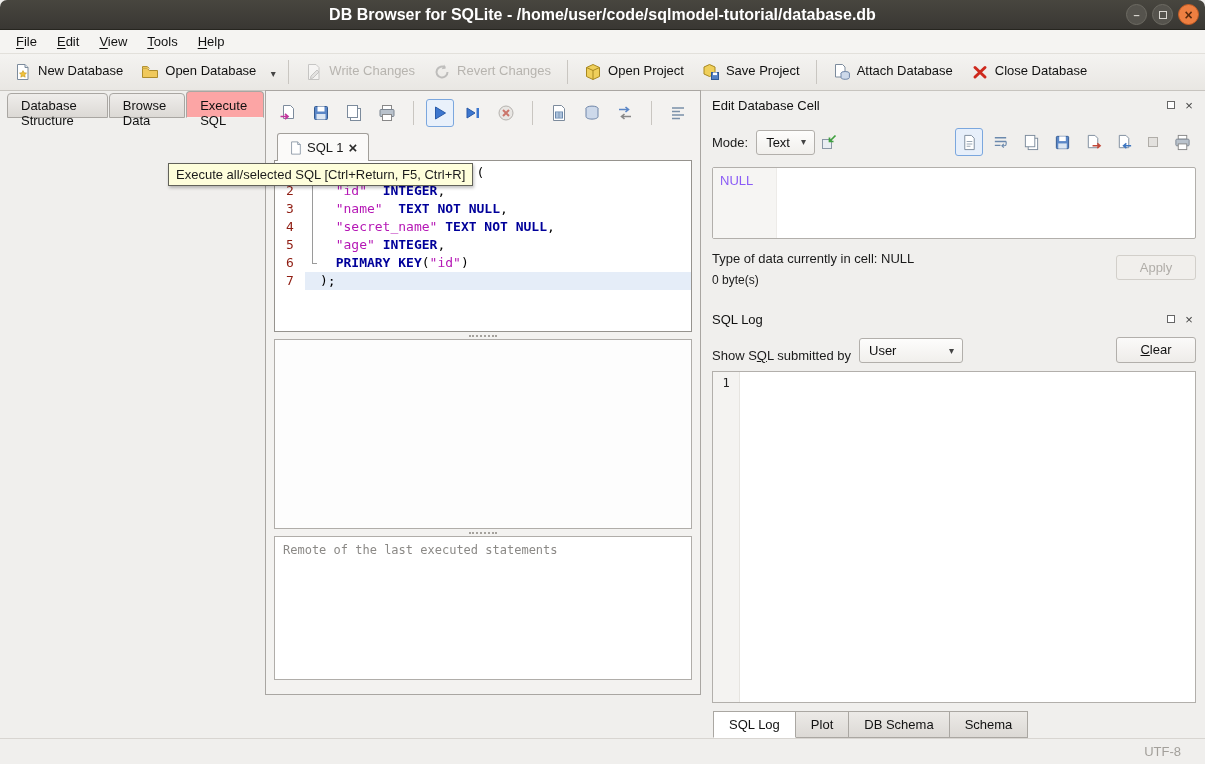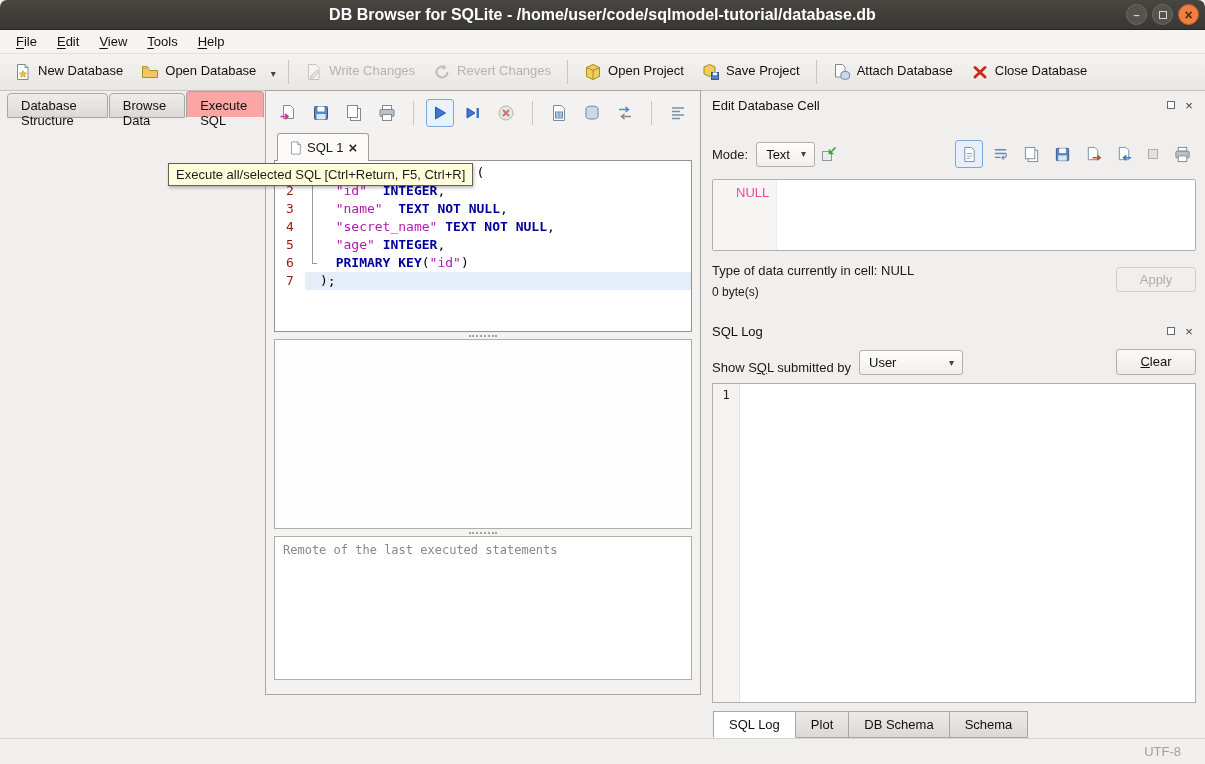--- a/index.html
+++ b/index.html
@@ -81,32 +81,32 @@
                  font-family:"DejaVu Sans Mono",monospace;font-size:12px;padding:6px 8px}
 
   
   .right-pane{flex:1;display:flex;flex-direction:column;padding:4px 9px 0 9px}
   .dock-title{display:flex;align-items:center;height:20px}
   .dock-title .t{flex:1;color:#111}
   .dock-btn{width:14px;height:13px;margin-left:4px;display:flex;align-items:center;justify-content:center;color:#555}
   .float-glyph{width:8px;height:8px;border:1px solid #666;background:#fff}
   .x-glyph::before{content:"×";font-size:13px;line-height:1;color:#444}
 
-  .mode-row{display:flex;align-items:center;margin-top:24px;height:30px}
+  .mode-row{display:flex;align-items:center;margin-top:12px;height:30px}
   .mode-label{margin-right:8px}
   .combo{position:relative;background:linear-gradient(#fdfdfc,#f1efec);border:1px solid #b2afab;border-radius:3px;
          padding:4px 24px 4px 9px;color:#111;white-space:nowrap}
   .combo::after{content:"▾";position:absolute;right:8px;top:50%;transform:translateY(-52%);font-size:10px;color:#444}
   .cluster{margin-left:auto;display:flex;gap:3px;align-items:center}
   .icon-btn.pressed{border-color:#7ba7de;background:#e7effa}
   .icon-btn.sm{width:24px;height:24px}
 
   .cell-box{margin-top:10px;height:72px;border:1px solid #b2afab;background:#fff;position:relative;border-radius:2px}
   .cell-strip{position:absolute;left:0;top:0;bottom:0;width:64px;background:#f6f5f3;border-right:1px solid #edebe8}
-  .cell-value{position:absolute;left:23px;top:5px;color:#ec4899}
+  .cell-value{position:absolute;left:7px;top:5px;color:#8b5cf6}
 
   .cell-info{margin-top:12px;position:relative;height:46px}
   .size-line{margin-top:7px;font-size:12px}
   .apply-btn{position:absolute;right:0;top:4px;width:80px;height:25px;background:#f1efec;border:1px solid #d2cfca;
              border-radius:3px;color:#b0ada8;text-align:center;line-height:23px}
 
   .filter-row{display:flex;align-items:flex-end;margin-top:8px}
   .filter-row .combo{margin-left:8px;min-width:104px}
   .clear-btn{margin-left:auto;width:80px;height:26px;background:linear-gradient(#fbfaf9,#eeece9);border:1px solid #b2afab;
              border-radius:3px;text-align:center;line-height:24px;color:#111}

